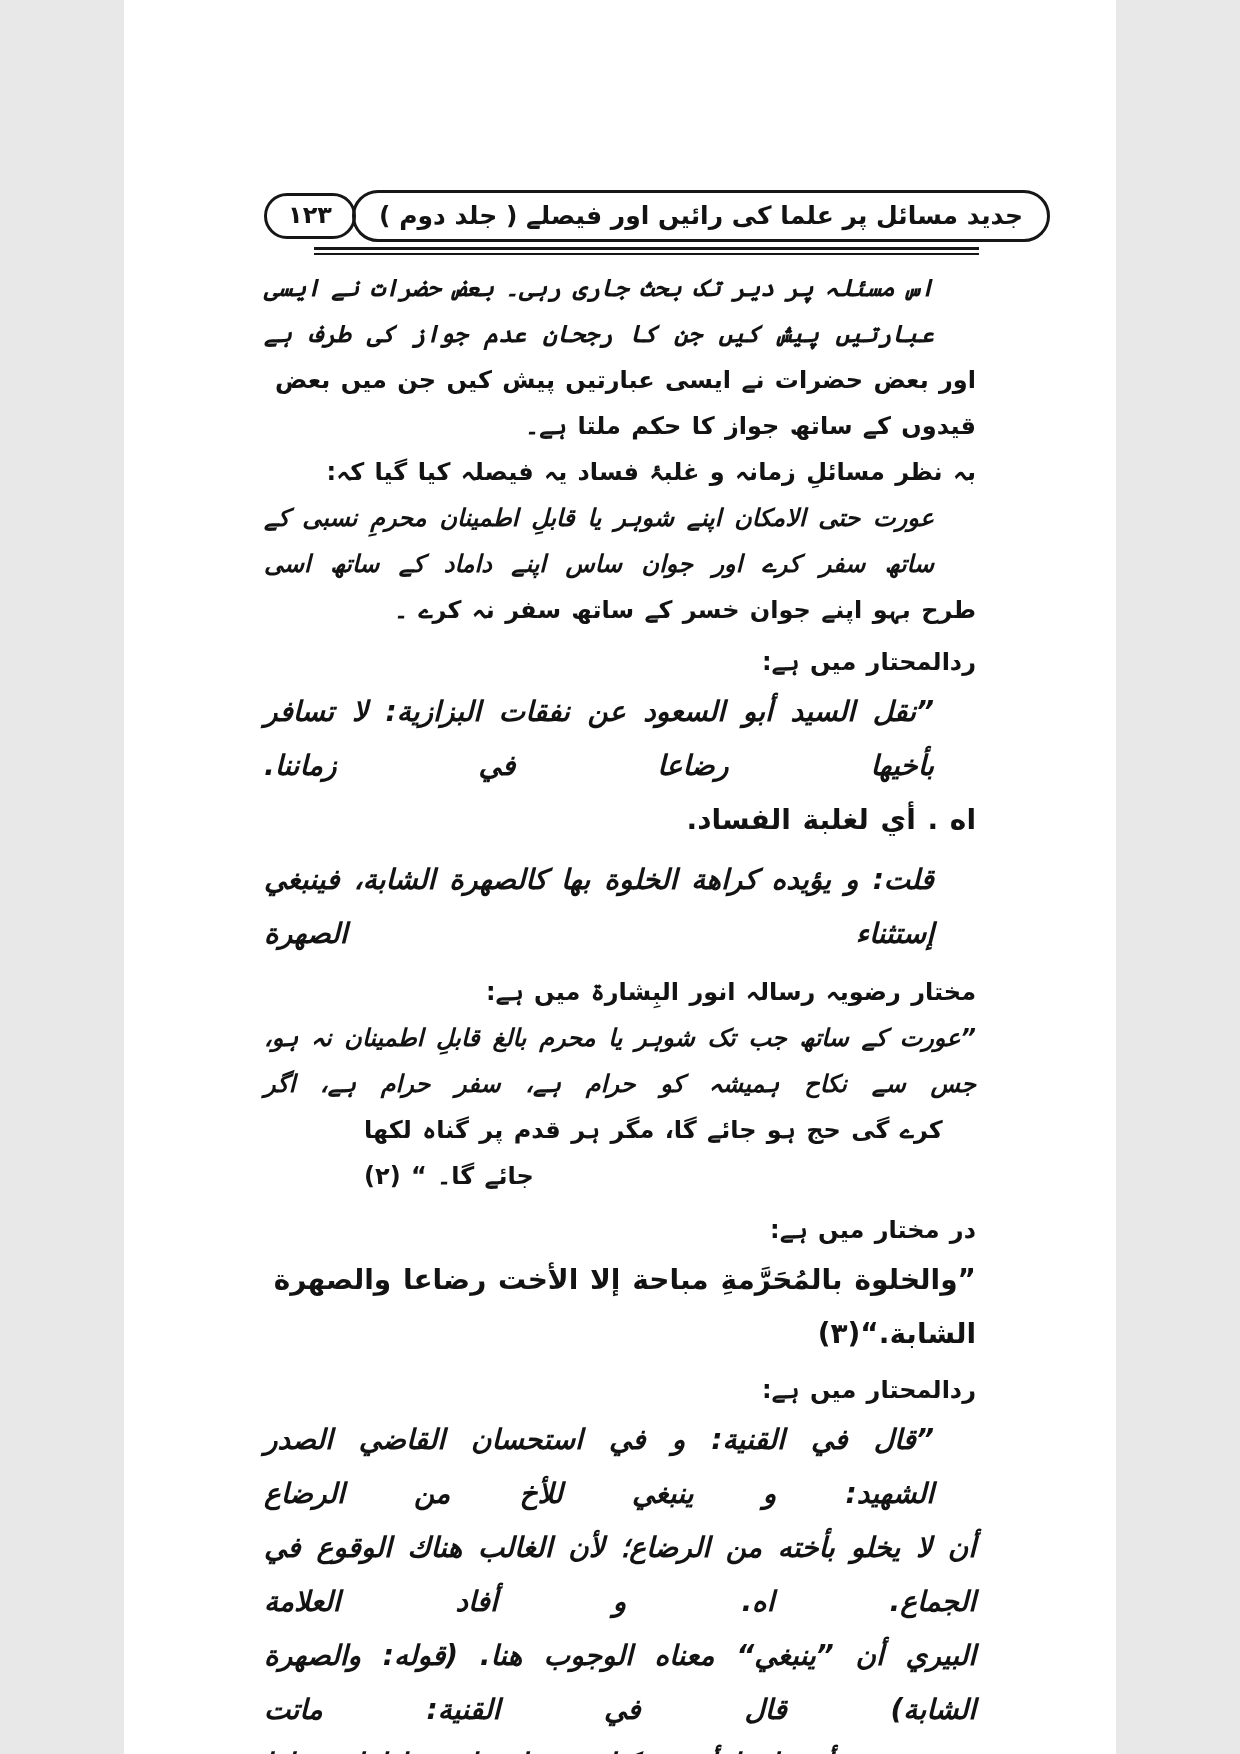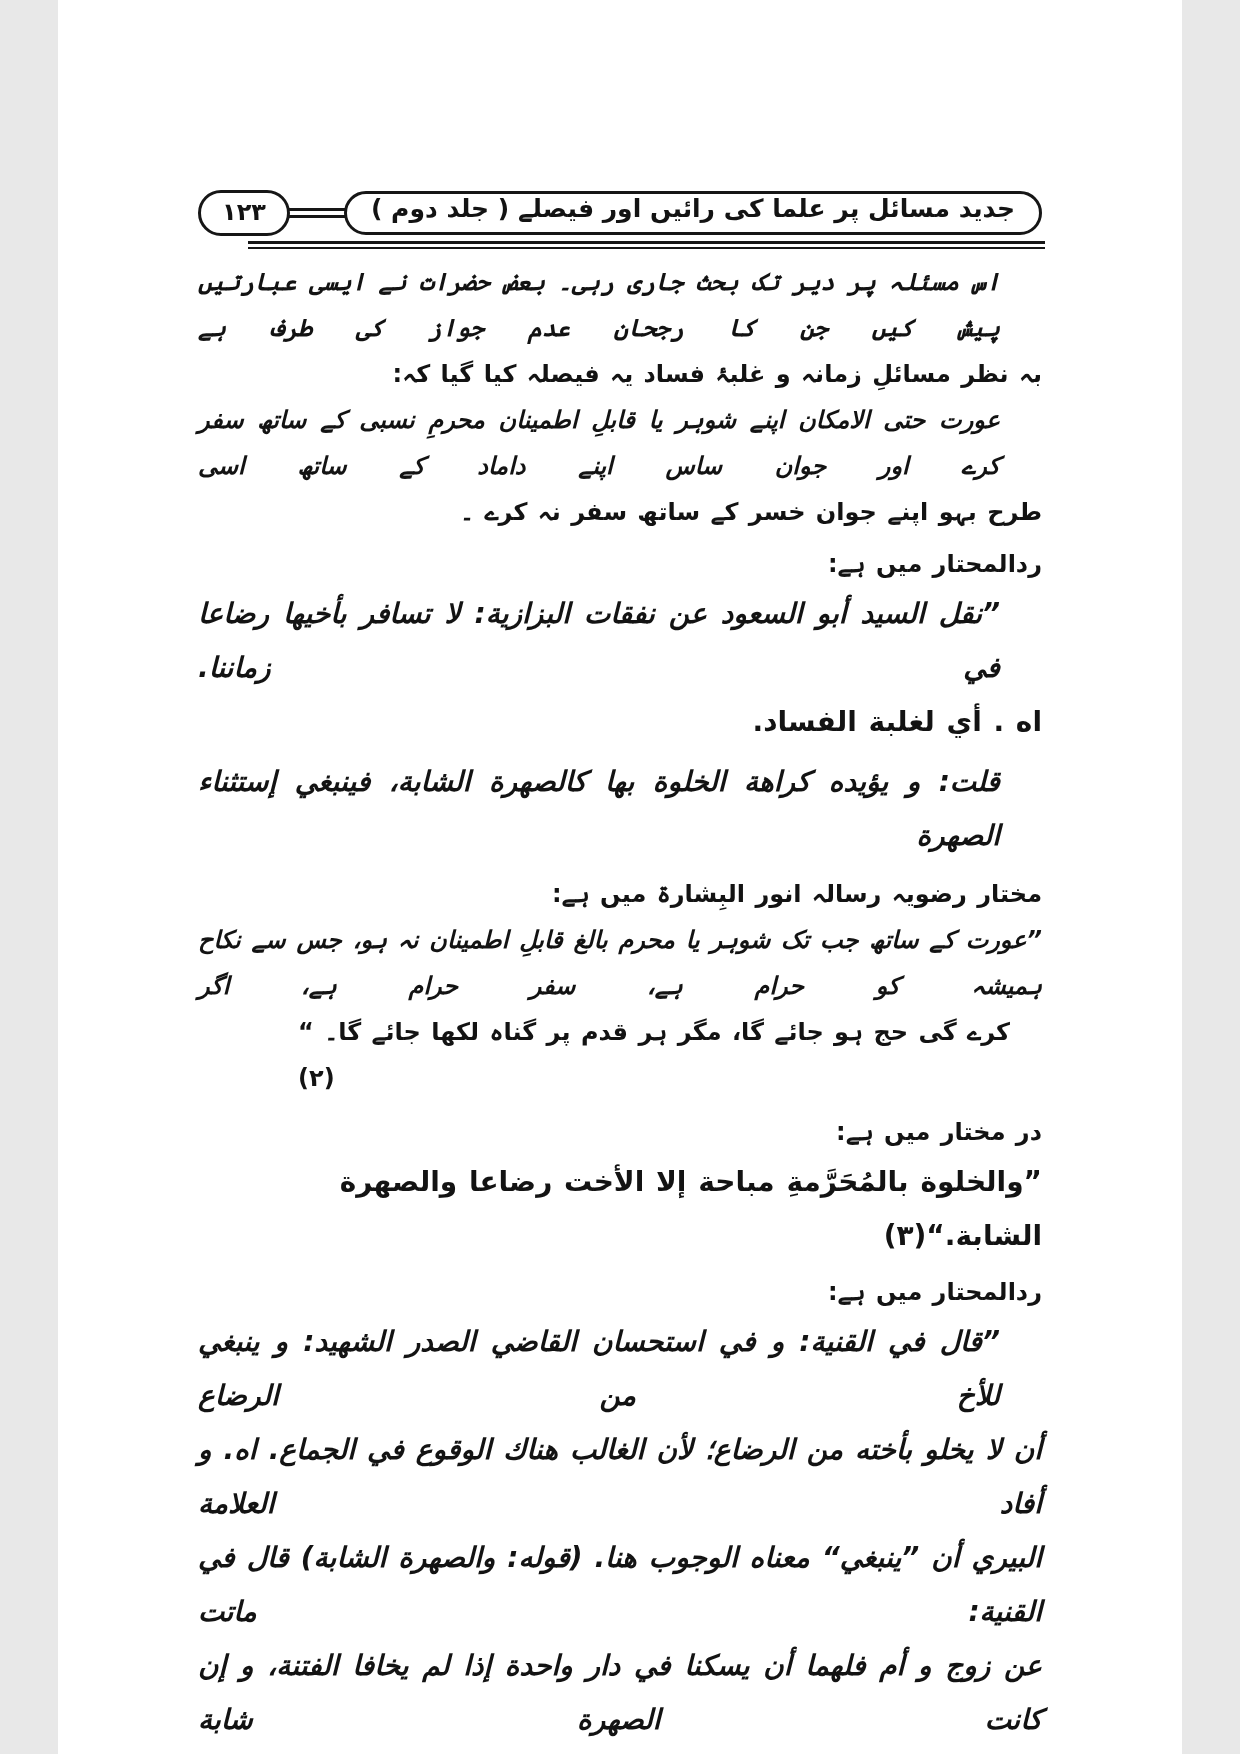--- a/index.html
+++ b/index.html
@@ -1,18 +1,18 @@
 <!DOCTYPE html>
 <html lang="ur" dir="rtl"><head>
 <meta charset="utf-8">
 <style>
   html,body{margin:0;padding:0;background:#e8e8e8;}
   .page{
     position:relative;
-    width:1124px;height:1754px;
+    width:992px;height:1754px;
     margin:0 auto;
     background:#ffffff;
     color:#131313;
     font-family:"DejaVu Sans","Liberation Sans",sans-serif;
     overflow:hidden;
   }
   
   .header{
     margin:190px 140px 0 140px;
     display:flex;
@@ -32,21 +32,21 @@
   .header-connector{
     flex:1 1 auto;
     height:4px;
     border-top:3.5px solid #161616;
     border-bottom:3.5px solid #161616;
     margin:0 -2px;
   }
   .title-cartouche{
     border:3px solid #161616;
     border-radius:26px;
-    padding:0 24px 9px 24px;
+    padding:8px 24px 9px 24px;
     font-size:25px;font-weight:bold;
     direction:rtl;
     white-space:nowrap;
     flex:0 0 auto;
   }
   .header-underline{
     margin:5px 137px 0 190px;
     height:3px;
     border-top:3px solid #161616;
     border-bottom:2px solid #161616;
@@ -79,20 +79,21 @@
     </div>
     <div class="header-connector"></div>
     <div class="title-cartouche">
       <span>جدید مسائل پر علما کی رائیں اور فیصلے ( جلد دوم )</span>
     </div>
   </div>
   <div class="header-underline"></div>
 
   <div class="content">
     <div class="line urdu j indent">اس مسئلہ پر دیر تک بحث جاری رہی۔ بعض حضرات نے ایسی عبارتیں پیش کیں جن کا رجحان عدم جواز کی طرف ہے</div>
+    <div class="line urdu r">اور بعض حضرات نے ایسی عبارتیں پیش کیں جن میں بعض قیدوں کے ساتھ جواز کا حکم ملتا ہے۔</div>
     <div class="line urdu r">بہ نظر مسائلِ زمانہ و غلبۂ فساد یہ فیصلہ کیا گیا کہ:</div>
     <div class="line urdu j indent">عورت حتی الامکان اپنے شوہر یا قابلِ اطمینان محرمِ نسبی کے ساتھ سفر کرے اور جوان ساس اپنے داماد کے ساتھ اسی</div>
     <div class="line urdu l">طرح بہو اپنے جوان خسر کے ساتھ سفر نہ کرے ۔</div>
     <div class="line urdu r mt1">ردالمحتار میں ہے:</div>
     <div class="line arabic j indent">”نقل السيد أبو السعود عن نفقات البزازية: لا تسافر بأخيها رضاعا في زماننا.</div>
     <div class="line arabic l">اه . أي لغلبة الفساد.</div>
     <div class="line arabic j indent mt1">قلت: و يؤيده كراهة الخلوة بها  كالصهرة الشابة، فينبغي إستثناء الصهرة</div>
     <div class="line urdu r mt2">مختار رضویہ رسالہ انور البِشارۃ میں ہے:</div>
     <div class="line urdu j">”عورت کے ساتھ جب تک شوہر یا محرم بالغ قابلِ اطمینان نہ ہو، جس سے نکاح ہمیشہ کو حرام ہے، سفر حرام ہے، اگر</div>
     <div class="line urdu lpad">کرے گی حج ہو جائے گا، مگر ہر قدم پر گناہ لکھا جائے گا۔ “ (۲)</div>

